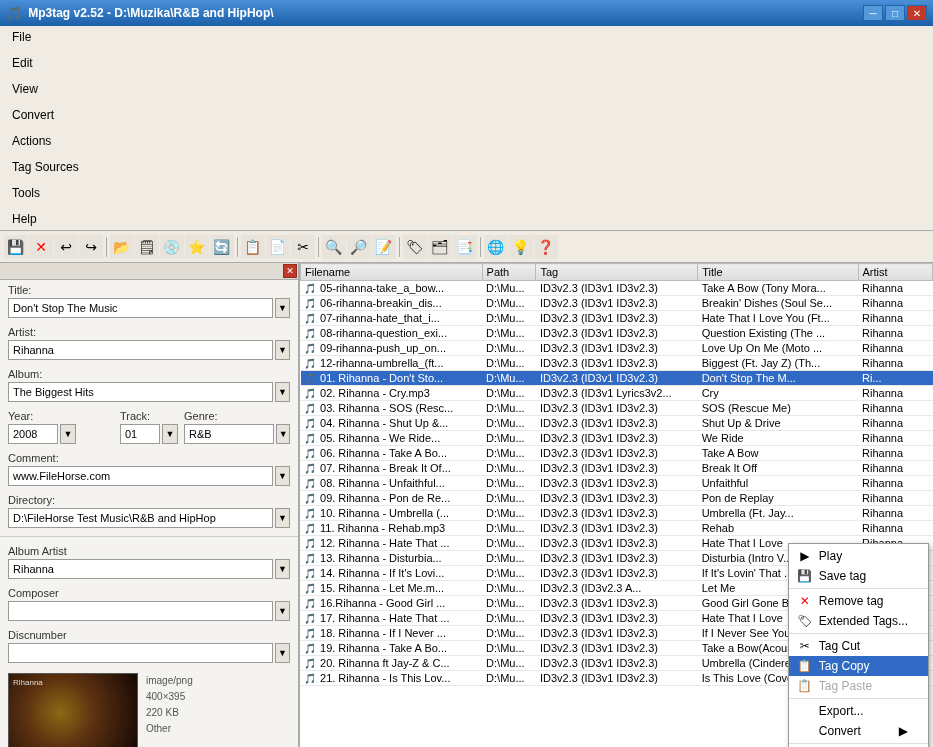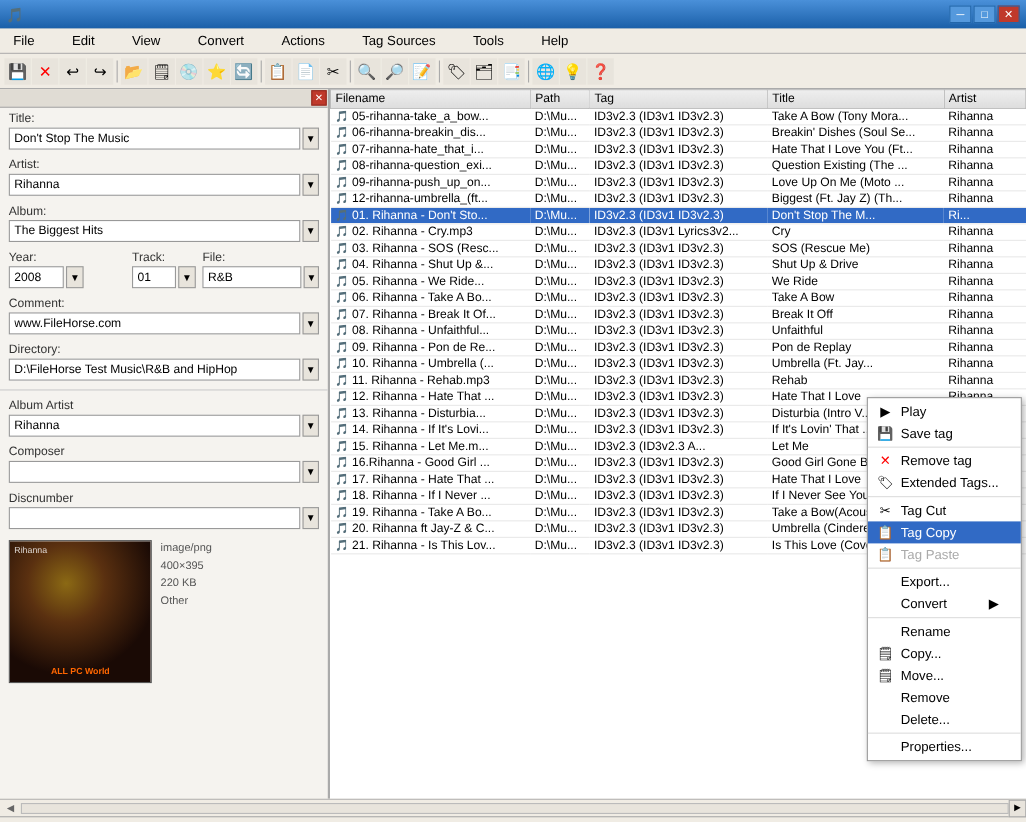--- a/index.html
+++ b/index.html
@@ -21,21 +21,21 @@
     .title-bar-controls { display: flex; gap: 2px; }
     .title-btn {
       width: 20px; height: 16px; background: #5599dd; border: 1px solid #2266aa;
       color: white; font-size: 10px; cursor: pointer; display: flex; align-items: center; justify-content: center;
     }
     .title-btn.close { background: #c0392b; }
 
     
     .menu-bar {
       background: #f0ece4; border-bottom: 1px solid #aaa;
-      padding: 2px 4px; display: flex; gap: 18px;
+      padding: 2px 4px; display: flex; gap: 8px; flex-direction: column;
     }
     .menu-item {
       padding: 2px 8px; cursor: pointer; font-size: 12px;
     }
 
     
     .toolbar {
       background: #f0ece4; border-bottom: 1px solid #aaa;
       padding: 2px 4px; display: flex; align-items: center; gap: 1px; height: 32px;
     }
@@ -126,20 +126,21 @@
       display: flex; align-items: center; justify-content: center; cursor: pointer;
       font-size: 10px; margin-left: auto;
     }
   </style>
 </head>
 <body>
 
 <div class="title-bar">
   <div class="title-bar-left">
     <span class="title-bar-icon">🎵</span>
+    <span class="title-bar-text">Mp3tag v2.52 - D:\Muzika\R&amp;B and HipHop\</span>
   </div>
   <div class="title-bar-controls">
     <div class="title-btn">─</div>
     <div class="title-btn">□</div>
     <div class="title-btn close">✕</div>
   </div>
 </div>
 
 <div class="menu-bar">
   <span class="menu-item">File</span>
@@ -222,21 +223,21 @@
           </div>
         </div>
         <div>
           <div class="field-label">Track:</div>
           <div style="display:flex;gap:2px">
             <input class="field-input" type="text" value="01" style="width: 40px;">
             <span style="width:16px;height:20px;background:#e8e4dc;border:1px solid #999;display:flex;align-items:center;justify-content:center;cursor:pointer;font-size:9px">▼</span>
           </div>
         </div>
         <div style="flex:1">
-          <div class="field-label">File:</div>
+          <div class="field-label">Genre:</div>
           <div style="display:flex;gap:2px">
             <input class="field-input" type="text" value="R&amp;B" style="">
             <span style="width:16px;height:20px;background:#e8e4dc;border:1px solid #999;display:flex;align-items:center;justify-content:center;cursor:pointer;font-size:9px">▼</span>
           </div>
         </div>
       </div>
     </div>
 
     <div class="field-group">
       <div class="field-label">Comment:</div>

